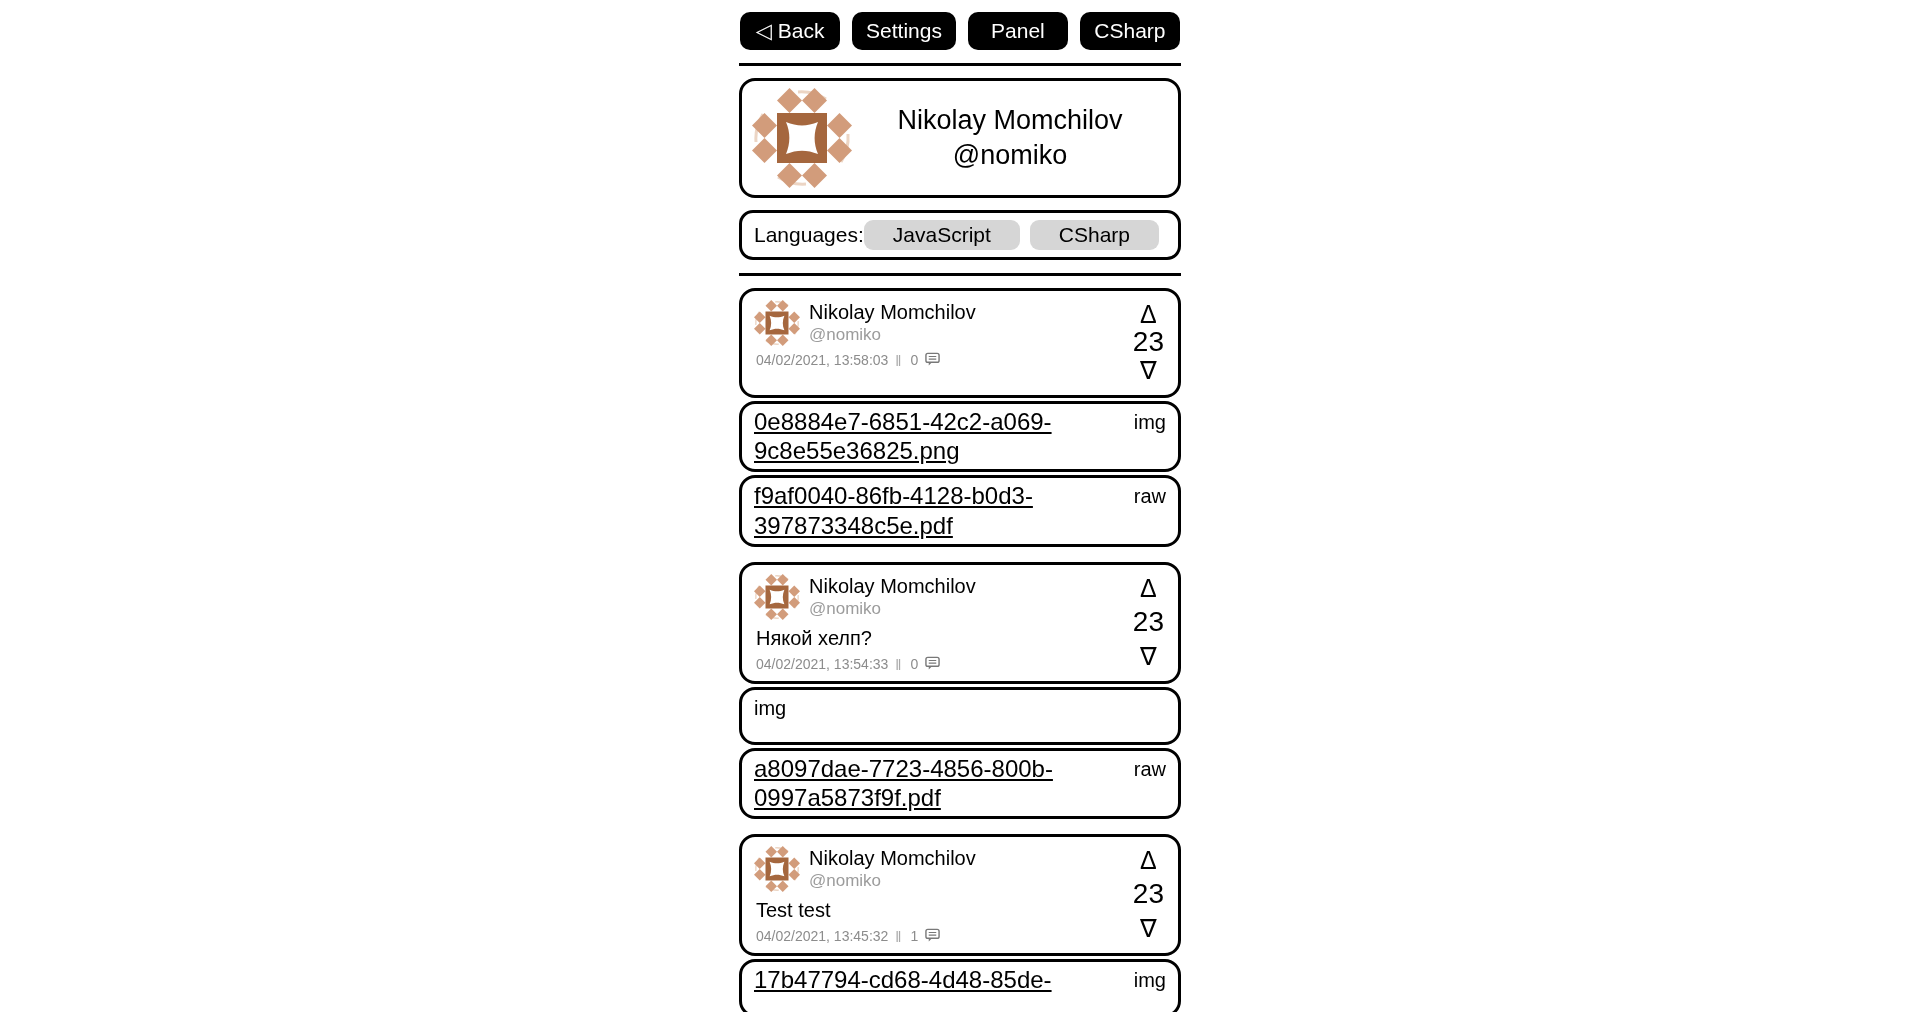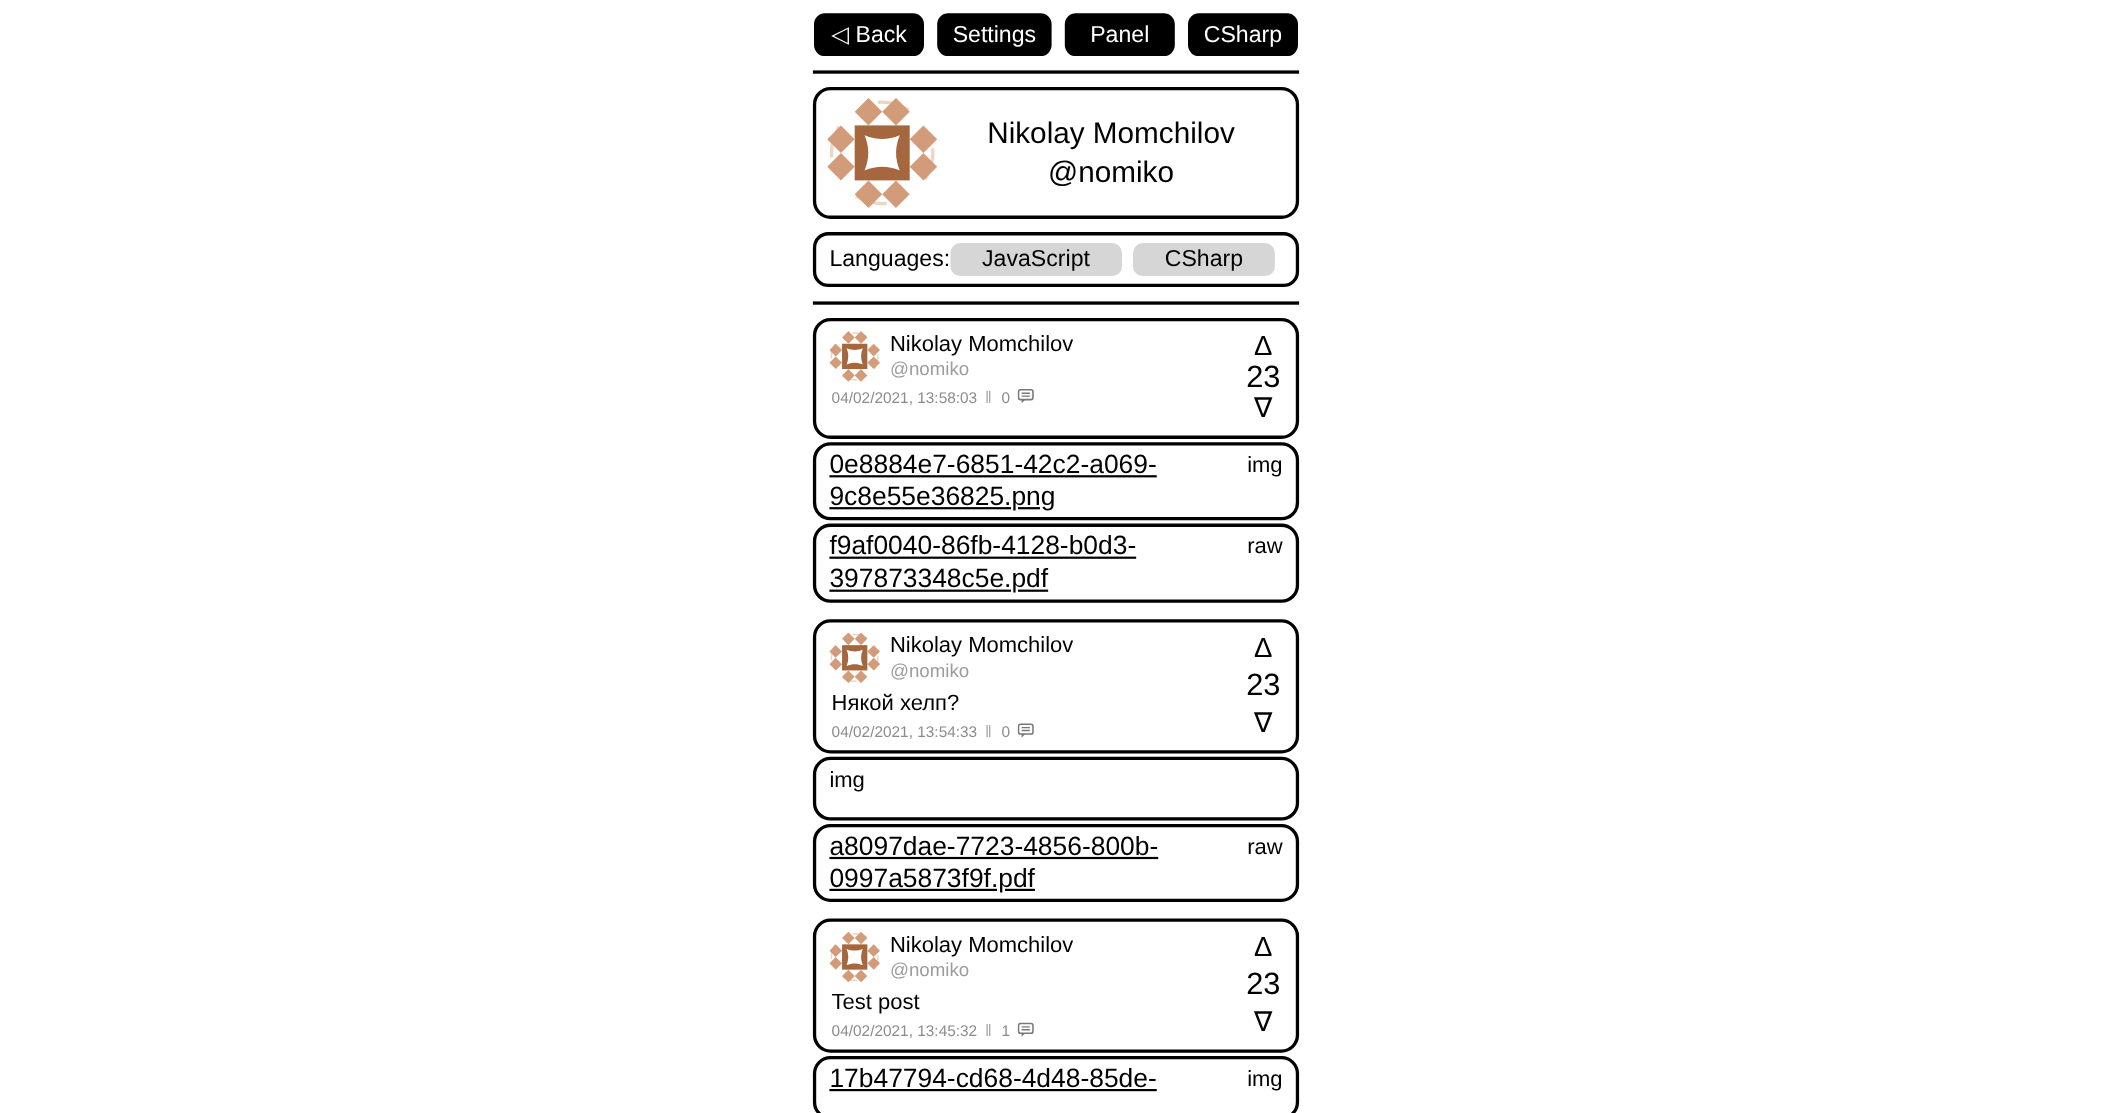--- a/index.html
+++ b/index.html
@@ -219,21 +219,21 @@
       <div class="post-left">
         <div class="post-header">
           <svg class="avatar-sm" viewBox="0 0 100 100">
                 <use href="#identicon"></use>
               </svg>
           <div>
             <div class="post-name">Nikolay Momchilov</div>
             <div class="post-handle">@nomiko</div>
           </div>
         </div>
-        <div class="post-title">Test post</div>
+        <div class="post-title">Test test</div>
         <div class="post-meta">
           <span>04/02/2021, 13:45:32</span>
           <span class="meta-sep">‖</span>
           <span class="comment-count">1</span>
           <span class="comment-icon">
             <svg width="15" height="15" viewBox="0 0 16 16">
               <rect x="1" y="1.5" width="14" height="9.5" rx="2" fill="none" stroke="#787878" stroke-width="1.5"></rect>
               <path d="M4 4.8 H12 M4 7.6 H12" stroke="#787878" stroke-width="1.3"></path>
               <path d="M4 11 L4 14.5 L7.5 11 Z" fill="#787878"></path>
             </svg>

